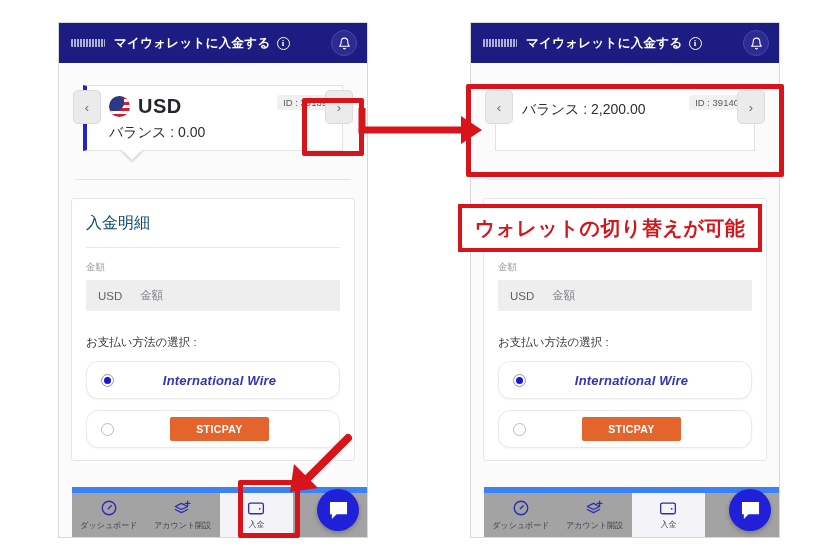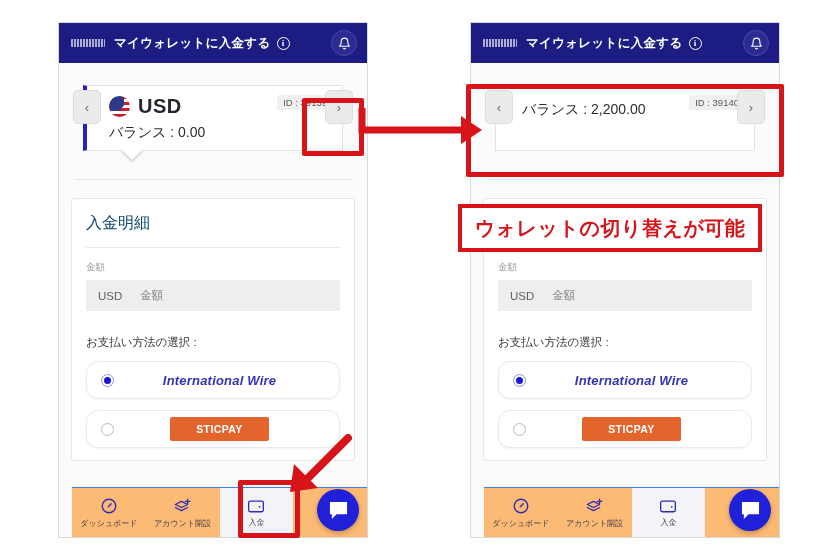--- a/index.html
+++ b/index.html
@@ -140,21 +140,21 @@
   }
   .sticpay-badge {
     background: #e4642e; color: #fff; font-size: 10.5px; font-weight: bold;
     letter-spacing: .4px;
     padding: 6px 26px; border-radius: 2px;
   }
 
   
   .tabbar {
     position: absolute; left: 13px; right: 0; bottom: 0; height: 50px;
-    background: #fdba74; border-top: 1px solid #3b82f6;
+    background: #a3a3a3; border-top: 6px solid #3b82f6;
     display: flex;
   }
   .tab {
     flex: 1; display: flex; flex-direction: column;
     align-items: center; justify-content: center; gap: 3px;
   }
   .tab.active { background: #f4f4f8; }
   .tab-label { font-size: 8px; color: #3c3c48; white-space: nowrap; }
   .chat-fab {
     position: absolute; right: 8px; bottom: 6px;

